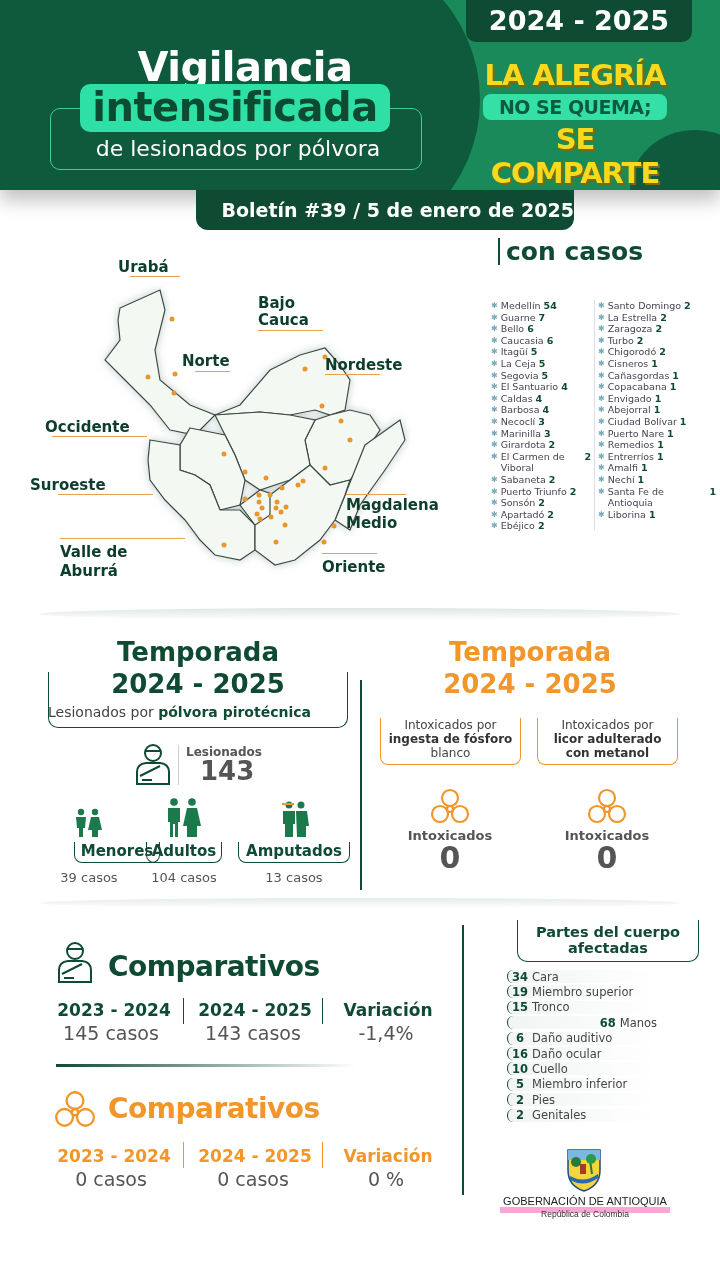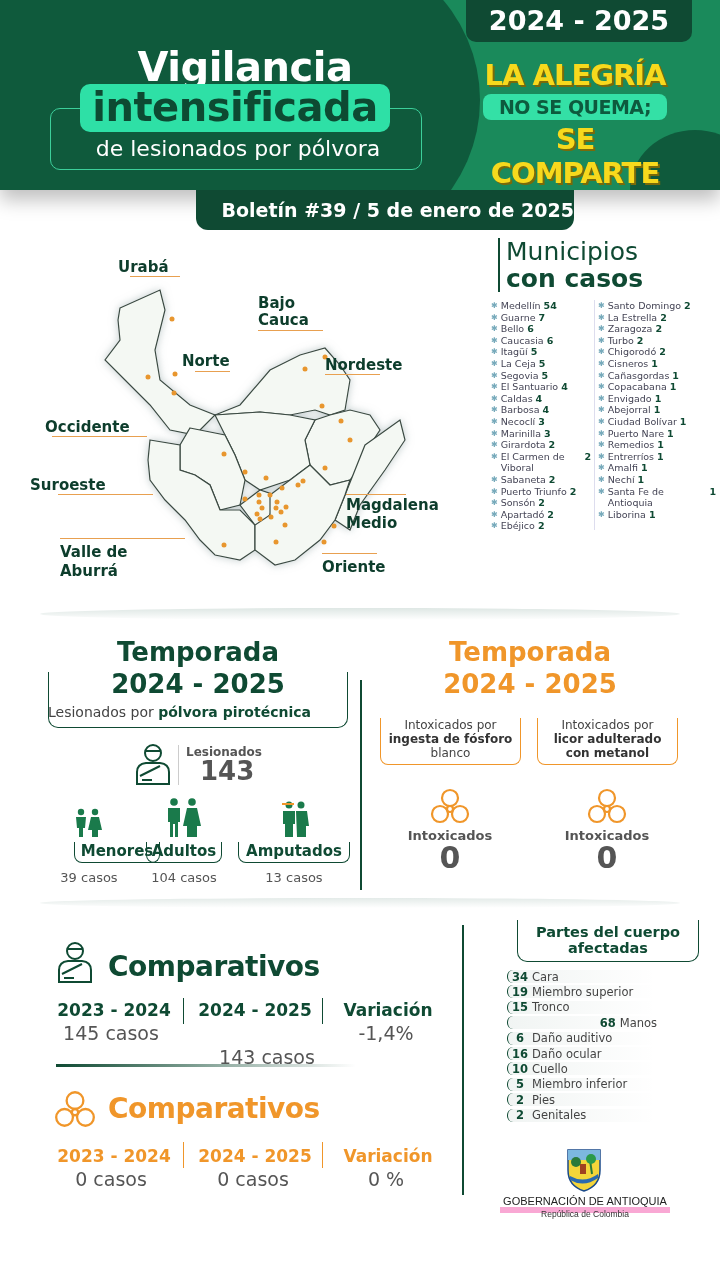--- a/index.html
+++ b/index.html
@@ -175,21 +175,20 @@
   <div class="region-label" style="left:316px;top:274px;">Medio</div>
   <div class="region-line" style="left:316px;top:254px;width:60px;"></div>
   <div class="region-label" style="left:30px;top:303px;">Valle de</div>
   <div class="region-label" style="left:30px;top:322px;">Aburrá</div>
   <div class="region-line" style="left:30px;top:298px;width:125px;"></div>
   <div class="region-label" style="left:292px;top:318px;">Oriente</div>
   <div class="region-line" style="left:292px;top:313px;width:55px;"></div>
 </div>
 
 <div class="abs muni-title">
-  <div>Municipios</div>
   <div><b>con casos</b></div>
 </div>
 <div class="abs muni-col" style="left:491px;top:300px;width:100px;" id="col1">
     <div class="it">
       <span class="bul">✱</span>
       <span>Medellín</span>
       <span class="cnt">54</span>
     </div>
     <div class="it">
       <span class="bul">✱</span>
@@ -481,21 +480,21 @@
     <path d="M3 42 L3 30 Q3 22 12 21 L26 21 Q35 22 35 30 L35 42 Z"></path>
       <path d="M6 34 L26 24"></path>
       <path d="M8 38 L18 38"></path>
   </svg>
 </div>
 <div class="abs comp-title green" style="left:108px;top:950px;">Comparativos</div>
 <div class="abs comp-head green" style="left:54px;top:1000px;width:120px;">2023 - 2024</div>
 <div class="abs comp-val" style="left:54px;top:1022px;width:114px;">145 casos</div>
 <div class="abs comp-sep" style="left:183px;top:998px;background:#0f4a33;"></div>
 <div class="abs comp-head green" style="left:194px;top:1000px;width:122px;">2024 - 2025</div>
-<div class="abs comp-val" style="left:208px;top:1022px;width:118px;margin-top:24px;">143 casos</div>
+<div class="abs comp-val" style="left:194px;top:1022px;width:118px;">143 casos</div>
 <div class="abs comp-sep" style="left:322px;top:998px;background:#0f4a33;"></div>
 <div class="abs comp-head green" style="left:336px;top:1000px;width:104px;">Variación</div>
 <div class="abs comp-val" style="left:336px;top:1022px;width:100px;">-1,4%</div>
 <div class="abs grad-line"></div>
 
 <div class="abs" style="left:52px;top:1088px;">
   <svg width="46" height="42" viewBox="0 0 44 40" fill="none" stroke="#f0962a" stroke-width="2.2">
     <circle cx="22" cy="12" r="8"></circle>
       <circle cx="12" cy="28" r="8"></circle>
       <circle cx="32" cy="28" r="8"></circle>

